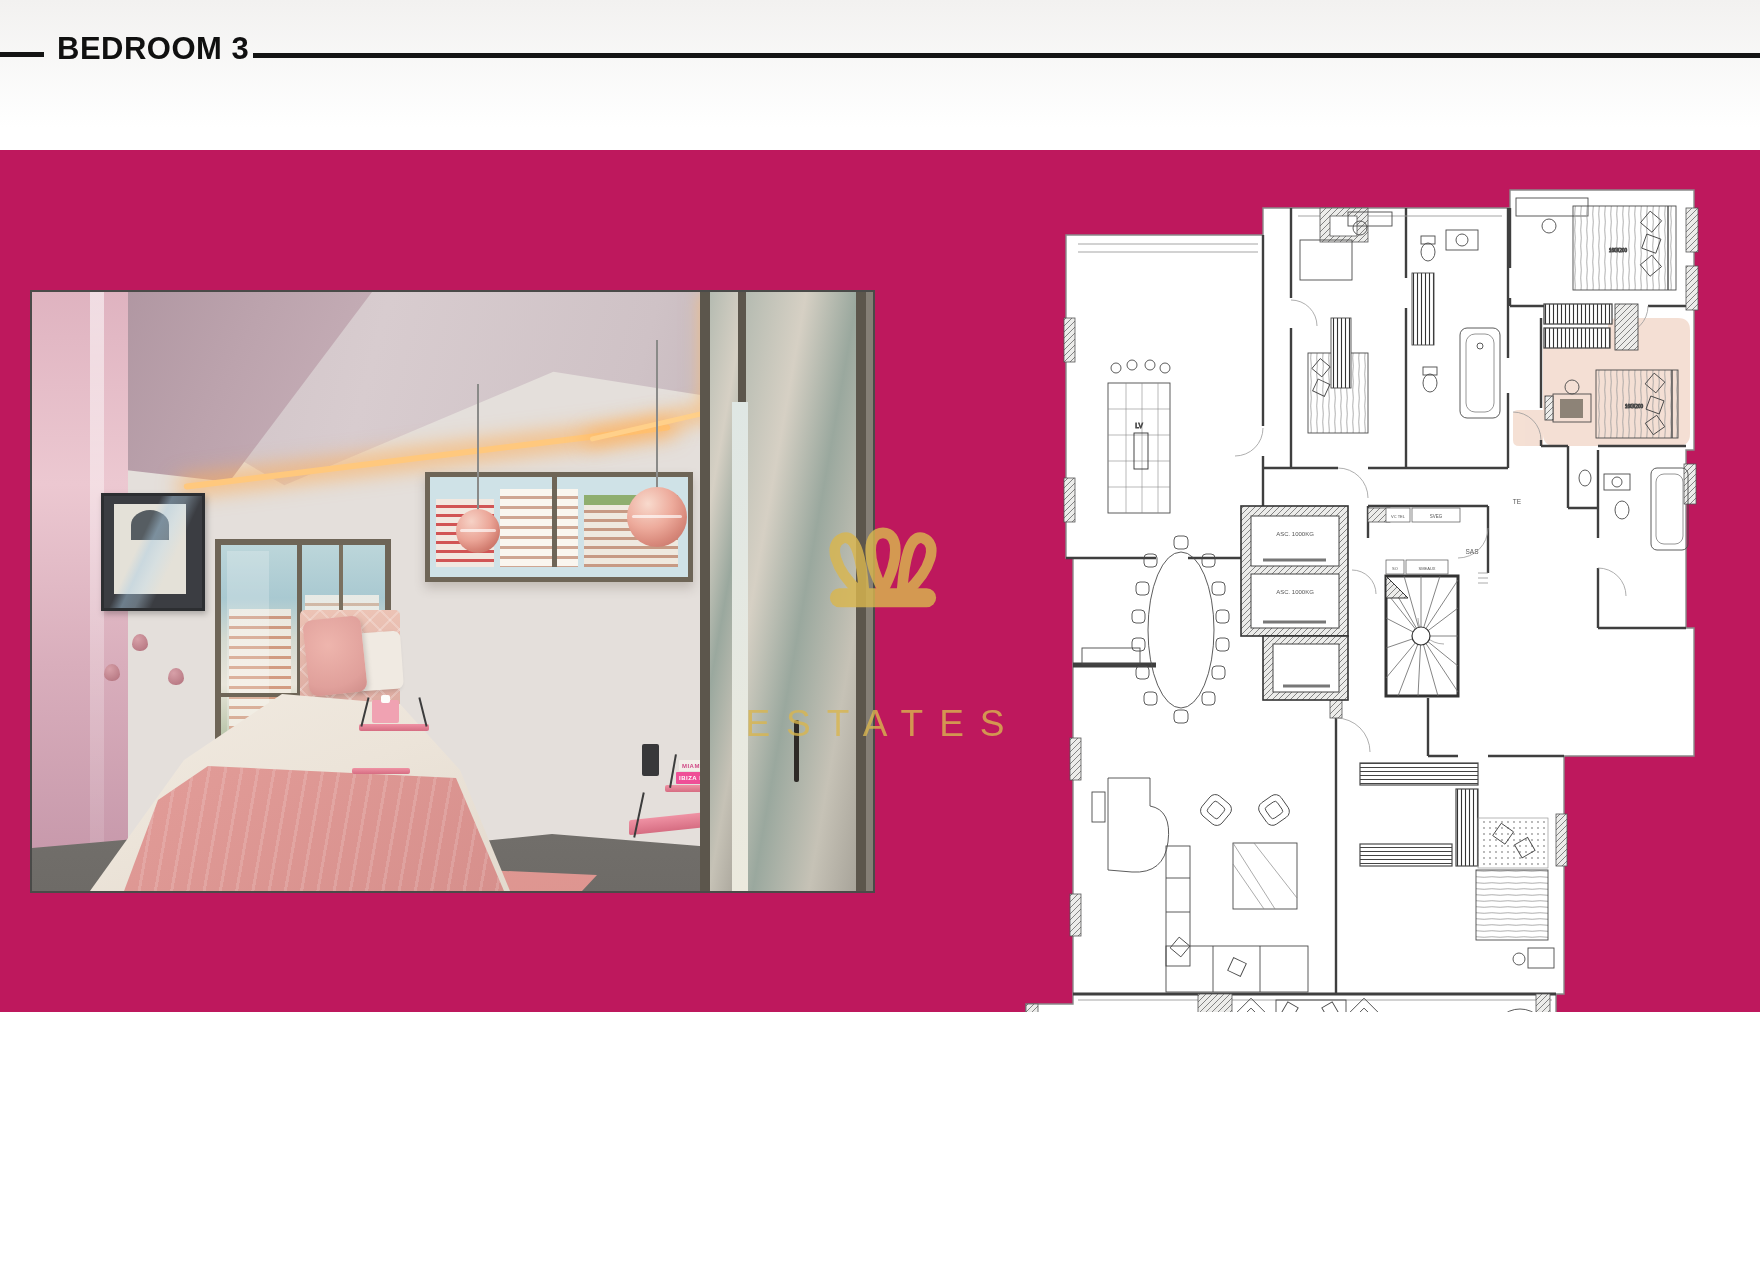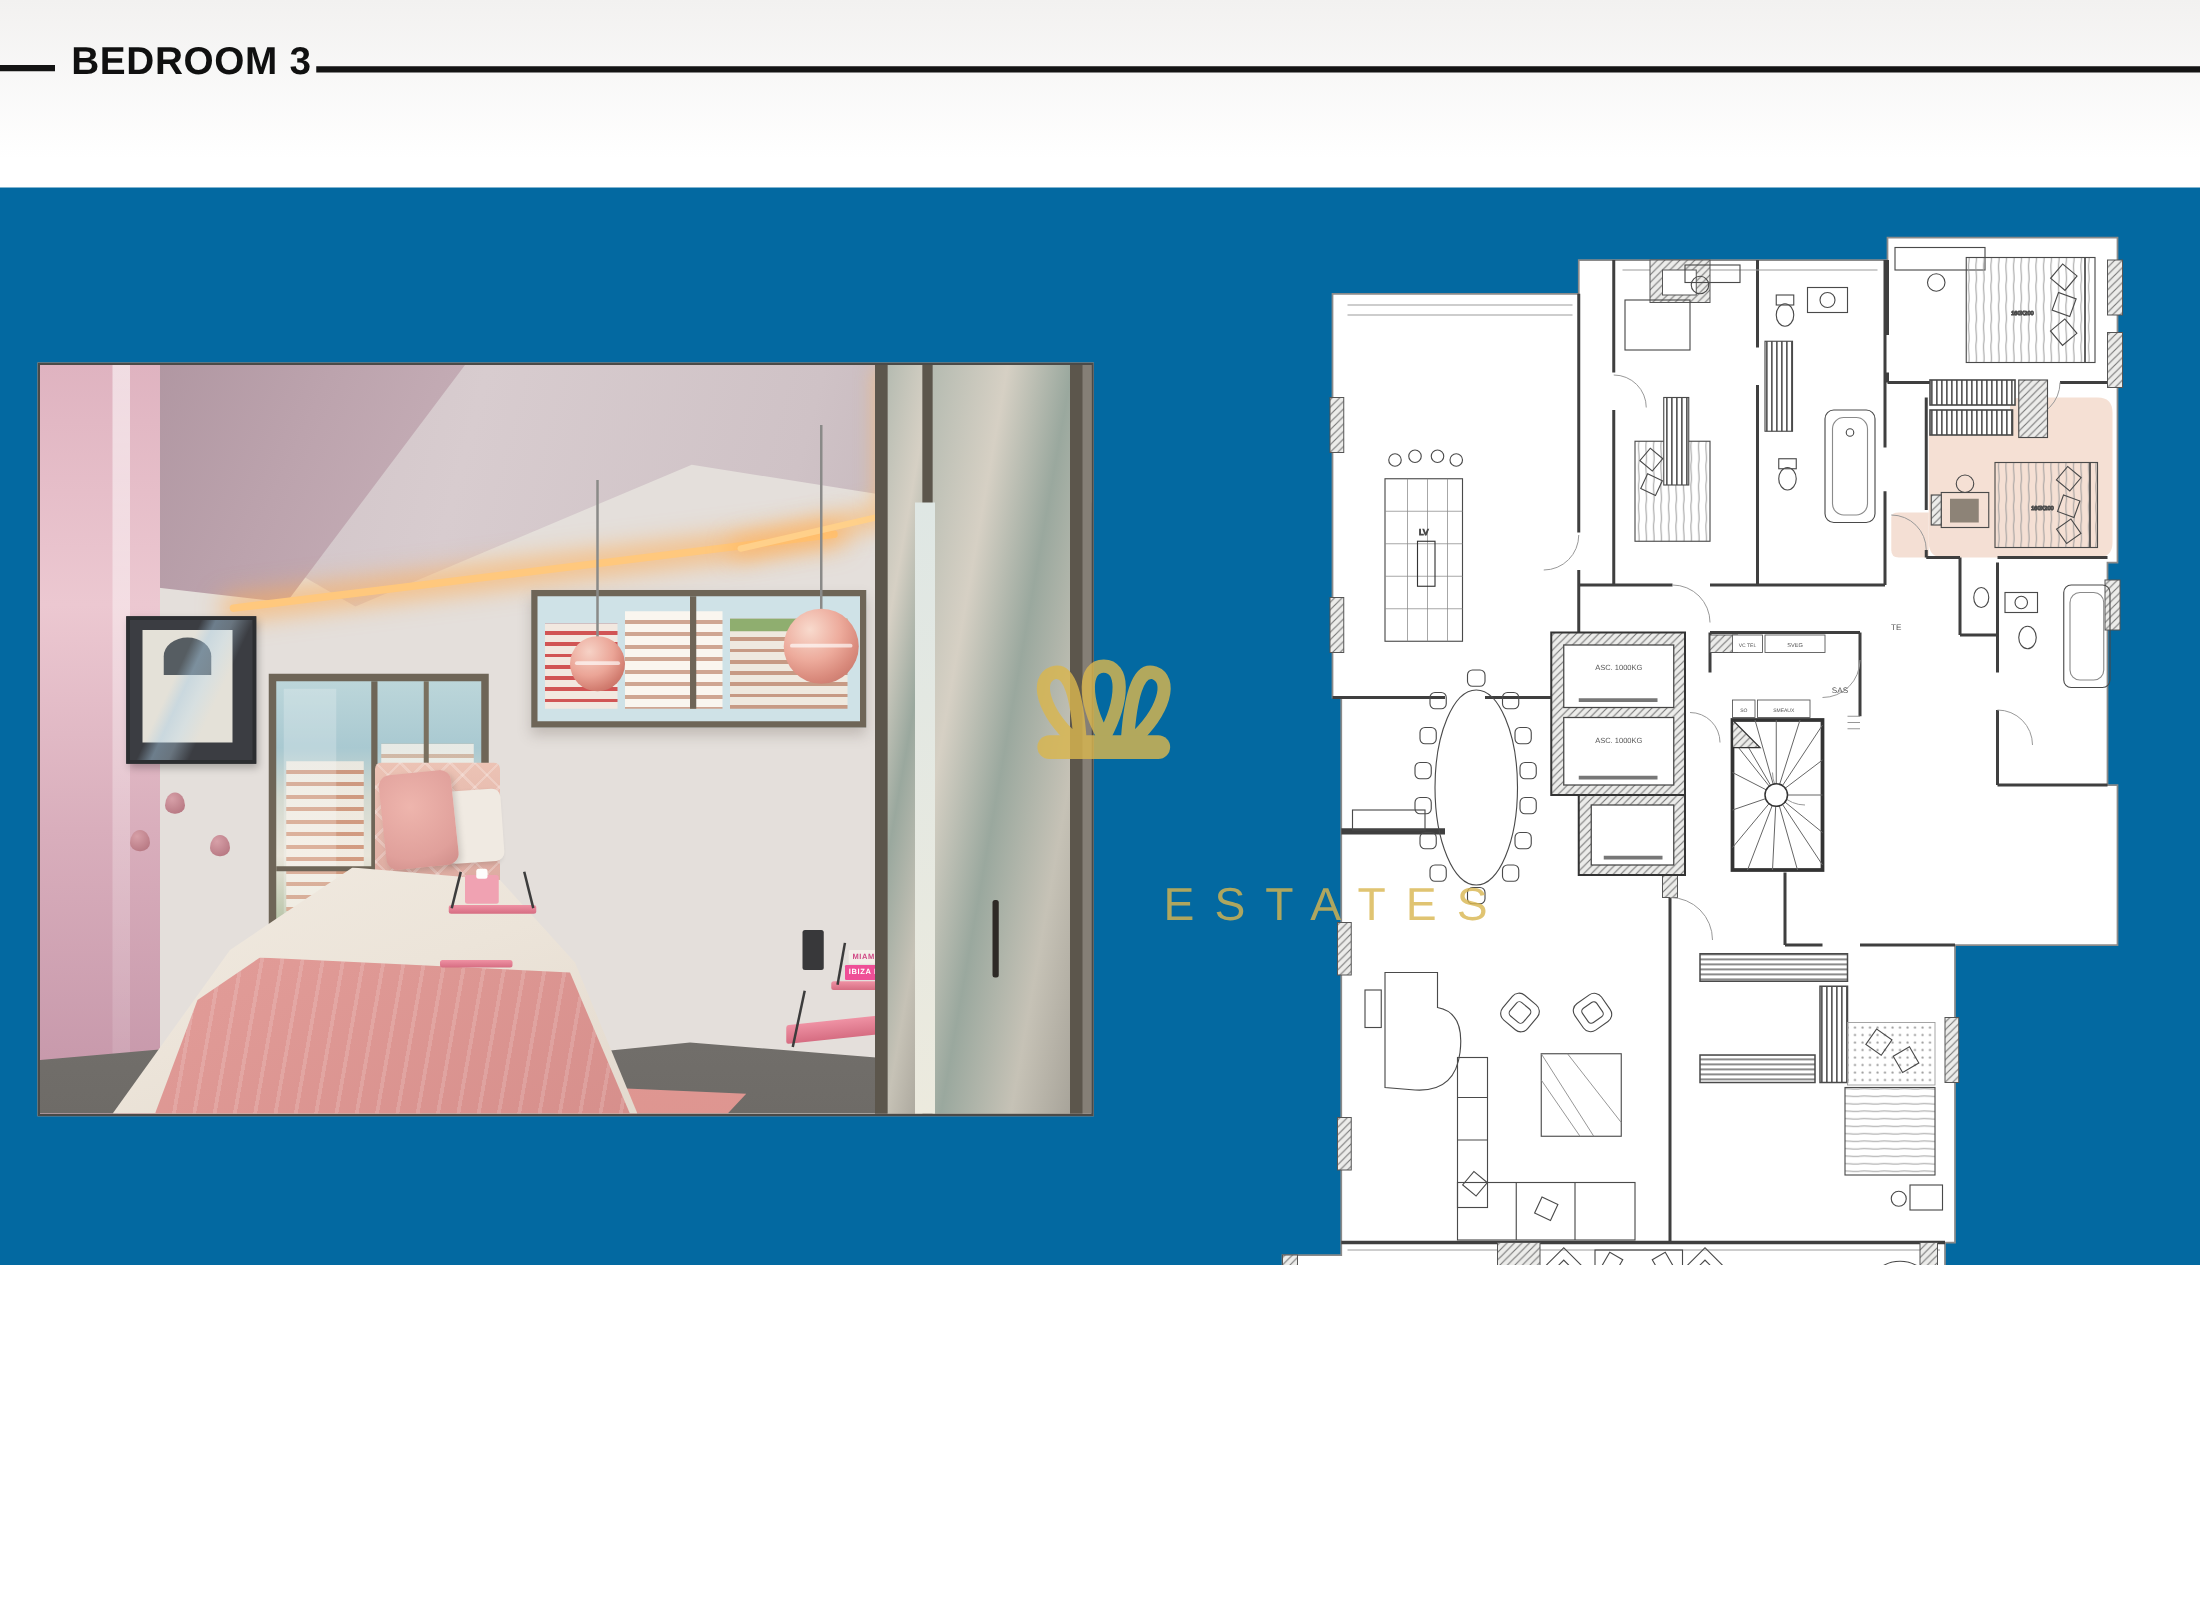--- a/index.html
+++ b/index.html
@@ -1,17 +1,17 @@
 <!DOCTYPE html>
 <html><head>
 <meta charset="utf-8">
 <style>
   html,body{margin:0;padding:0;background:#ffffff;}
   .page{position:relative;width:1760px;height:1012px;overflow:hidden;
-        font-family:"Liberation Sans",sans-serif;background:#0369a1;}
+        font-family:"Liberation Sans",sans-serif;background:#be185d;}
   .topfade{position:absolute;left:0;top:0;width:1760px;height:150px;
            background:linear-gradient(180deg,#f2f1f0 0%,#ffffff 85%);}
   
   .hdr-dash{position:absolute;left:0;top:52px;width:44px;height:5px;background:#141414;}
   .hdr-title{position:absolute;left:57px;top:31px;font-size:31px;font-weight:800;
              letter-spacing:.5px;color:#101010;}
   .hdr-line{position:absolute;left:253px;top:53px;width:1507px;height:5px;background:#141414;}
   
   .photo{position:absolute;left:30px;top:290px;width:841px;height:599px;
          border:2px solid #4a4a48;background:#e4dfdb;overflow:hidden;}
@@ -111,21 +111,21 @@
   .rwall{left:668px;top:0;width:173px;height:599px;background:#857f76;}
   .rglass{top:0;height:599px;background:linear-gradient(100deg,#b5bbb1 0%,#d6d0c4 28%,#9aa89e 52%,#c6c2b6 78%,#a8a49a 100%);}
   .rbar{top:0;height:599px;background:#5c564c;}
   .sliver{left:700px;top:110px;width:16px;height:489px;background:linear-gradient(180deg,#dfe7e4,#eceade);}
   .handle{left:762px;top:428px;width:5px;height:62px;background:#2e2a26;border-radius:2px;}
   
   .wm{position:absolute;z-index:30;color:#d9b64f;}
   .wm-crown{left:800px;top:518px;width:166px;height:102px;opacity:.82;}
   .wm-top{left:560px;top:636px;width:646px;text-align:center;font-size:60px;
           letter-spacing:11px;opacity:.8;font-weight:400;}
-  .wm-bot{left:560px;top:703px;width:646px;text-align:right;font-size:37px;
+  .wm-bot{left:560px;top:703px;width:646px;text-align:center;font-size:37px;
           letter-spacing:16px;opacity:.8;font-weight:400;}
   
   .plan{position:absolute;left:1008px;top:178px;width:700px;height:950px;}
   svg text{font-family:"Liberation Sans",sans-serif;fill:#555;}
 </style>
 </head>
 <body>
 <div class="page">
 
 <div class="topfade"></div>

